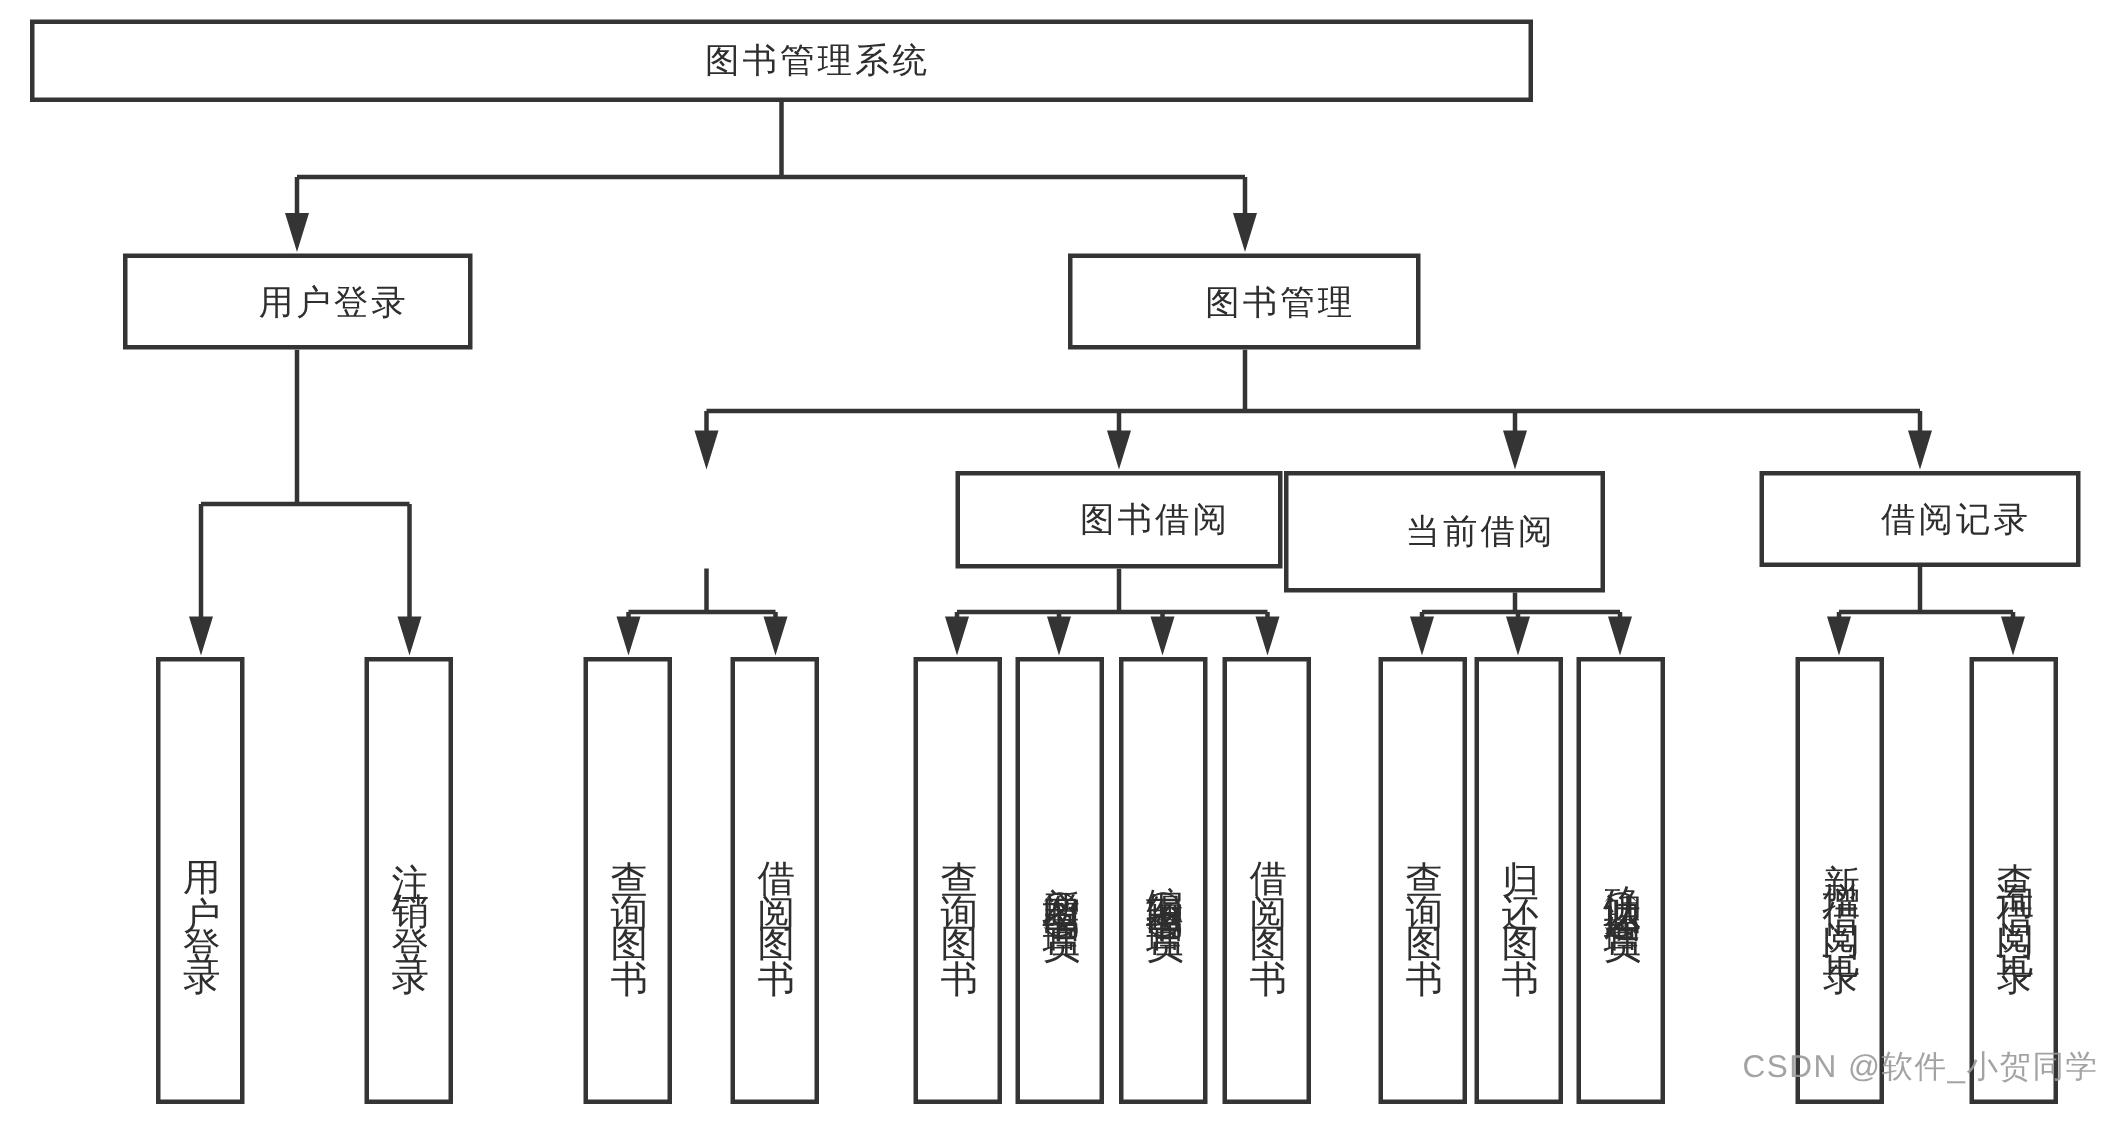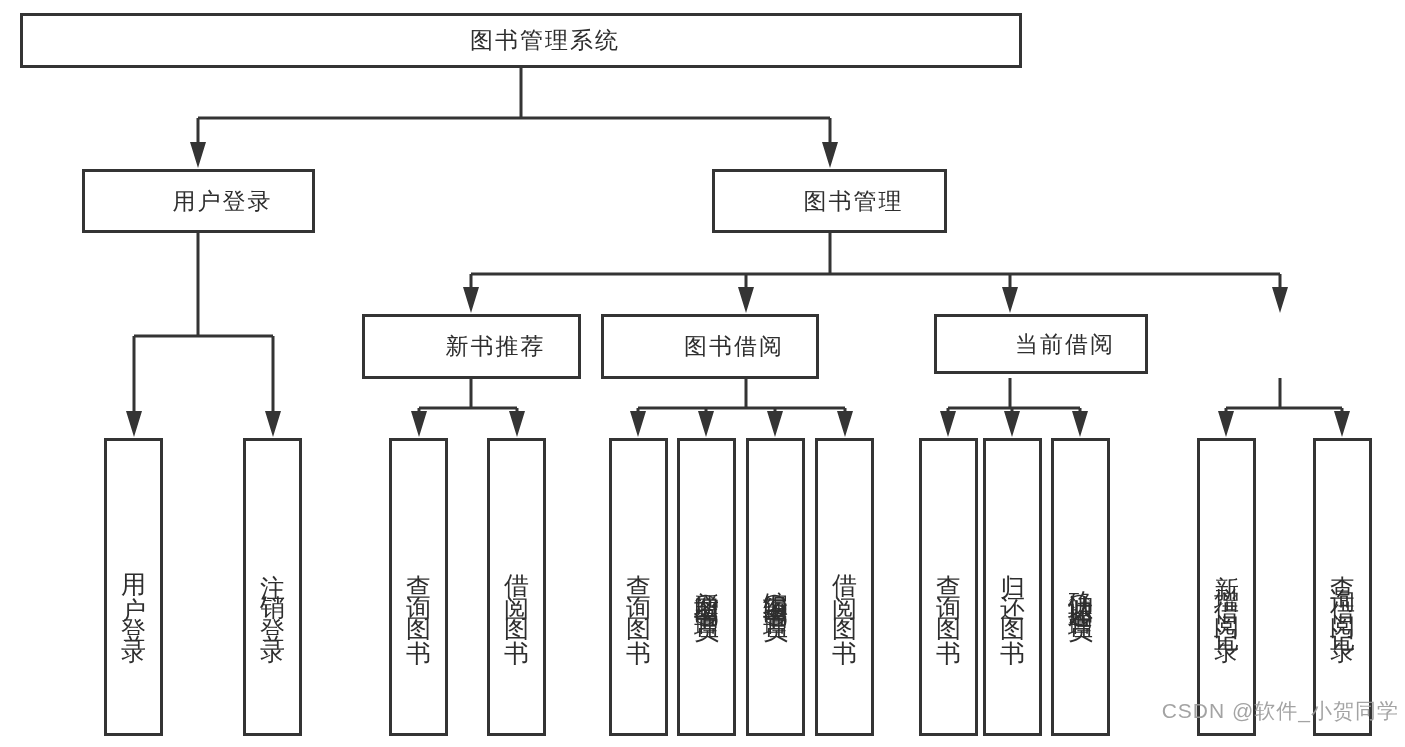--- a/index.html
+++ b/index.html
@@ -30,22 +30,22 @@
   .hnode {
     font-size: 23px;
     letter-spacing: 2px;
     line-height: 1;
     padding-left: 48px;
   }
   .root  { left: 20px;   top: 13px;  width: 1002px; height: 55px; }
   .n-user-login     { left: 82px;   top: 169px; width: 233px; height: 64px; }
   .n-book-mgmt      { left: 712px;  top: 169px; width: 235px; height: 64px; justify-content: center; }
   .n-new-book       { left: 362px;  top: 314px; width: 219px; height: 65px; }
-  .n-book-borrow    { left: 601px;  top: 314px; width: 218px; height: 65px; }
-  .n-current-borrow { left: 934px;  top: 314px; width: 214px; height: 60px; }
+  .n-book-borrow    { left: 637px;  top: 314px; width: 218px; height: 65px; }
+  .n-current-borrow { left: 856px;  top: 314px; width: 214px; height: 81px; }
   .n-borrow-record  { left: 1173px; top: 314px; width: 214px; height: 64px; }
 
   .leaf {
     top: 438px;
     width: 59px;
     height: 298px;
   }
   .leaf span {
     writing-mode: vertical-rl;
     font-size: 25px;
@@ -127,28 +127,28 @@
     <span>图书管理系统</span>
   </div>
 
   <div class="node hnode n-user-login">
     <span>用户登录</span>
   </div>
   <div class="node hnode n-book-mgmt">
     <span>图书管理</span>
   </div>
 
-  <div class="node hnode n-new-book">
-    <span>新书推荐</span>
-  </div>
   <div class="node hnode n-book-borrow">
     <span>图书借阅</span>
   </div>
   <div class="node hnode n-current-borrow">
     <span>当前借阅</span>
+  </div>
+  <div class="node hnode n-borrow-record">
+    <span>借阅记录</span>
   </div>
 
   <div class="node leaf sp-wide l1">
     <span>用户登录</span>
   </div>
   <div class="node leaf sp-wide l2">
     <span>注销登录</span>
   </div>
   <div class="node leaf sp-wide l3">
     <span>查询图书</span>

